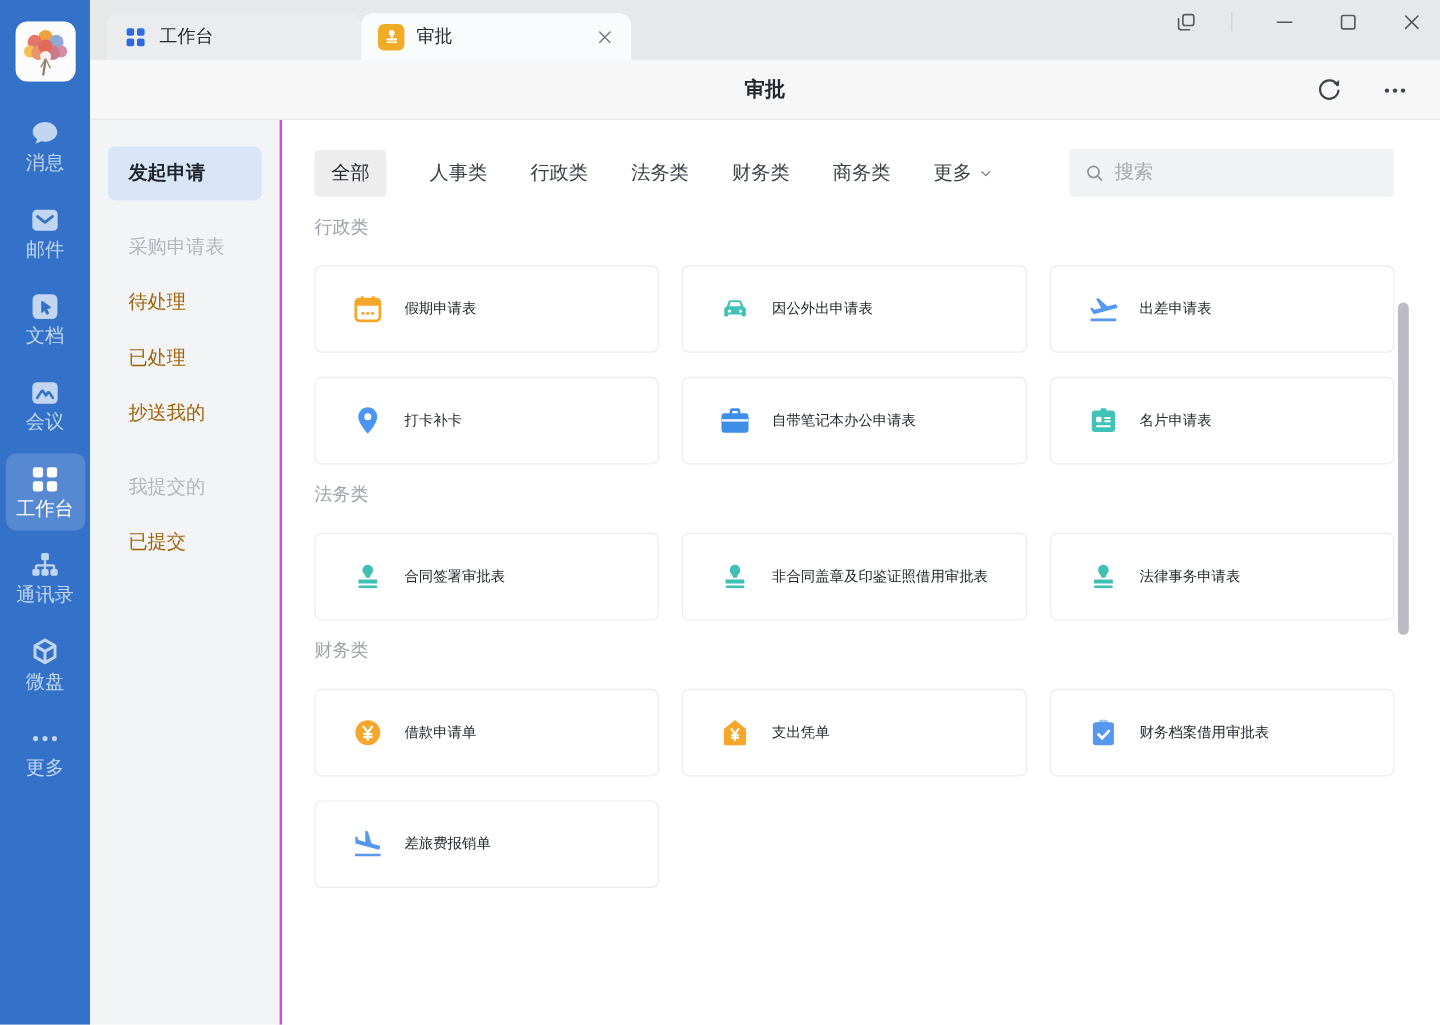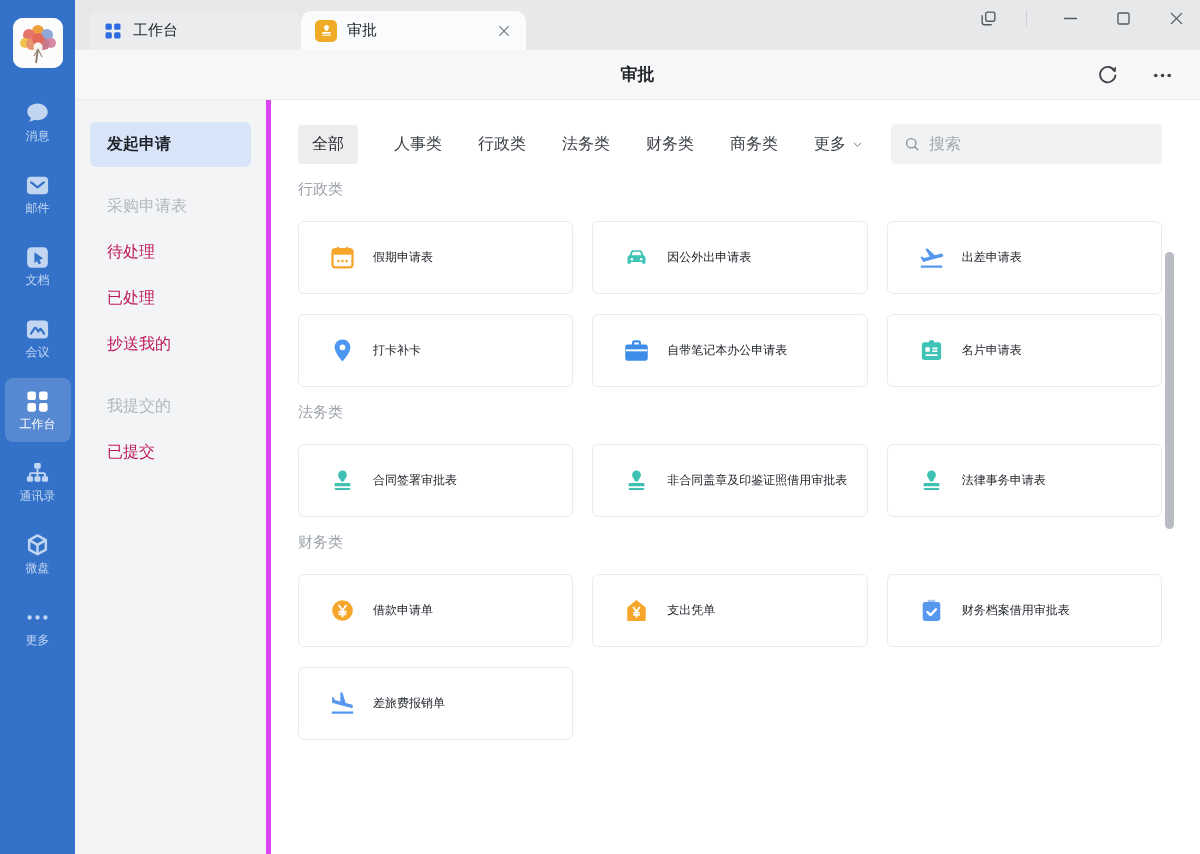--- a/index.html
+++ b/index.html
@@ -11,21 +11,21 @@
   .rail { width:75px; background:#3472c9; display:flex; flex-direction:column;
     align-items:center; padding-top:18px; flex-shrink:0; }
   .avatar { width:50px; height:50px; border-radius:10px; background:#fcfcfc;
     margin-bottom:22px; overflow:hidden; flex-shrink:0; cursor:pointer; }
   .avatar svg { width:100%; height:100%; display:block; }
   .rail-item { width:66px; height:64px; margin-bottom:8px; border-radius:8px;
     display:flex; flex-direction:column; align-items:center; justify-content:center;
     gap:3px; color:#c2d6f2; cursor:pointer; flex-shrink:0; }
   .rail-item .ric { width:27px; height:27px; }
   .rail-item .ric svg { width:100%; height:100%; display:block; }
-  .rail-item .rlbl { font-size:12px; line-height:1.1;font-family:Liberation Serif, serif; }
+  .rail-item .rlbl { font-size:16px; line-height:1.1;font-family:Liberation Serif, serif; }
   .rail-item.active { background:rgba(255,255,255,.17); color:#ffffff; }
 
   
   .col { flex:1; display:flex; flex-direction:column; min-width:0; }
 
   
   .tabbar { height:50px; background:#e7e8ea; display:flex; align-items:flex-end;
     padding-left:14px; position:relative; flex-shrink:0; }
   .tab { min-width:212px; height:39px; display:flex; align-items:center; gap:10px;
     padding:0 14px; border-radius:10px 10px 0 0; font-size:15px; color:#24282f;
@@ -49,27 +49,27 @@
     display:flex; align-items:center; justify-content:center; position:relative;
     flex-shrink:0; }
   .page-title { font-size:17px; font-weight:bold; color:#23272e; }
   .tb-actions { position:absolute; right:26px; top:0; height:50px; display:flex;
     align-items:center; gap:32px; color:#3e434a; }
   .tb-btn { width:23px; height:23px; cursor:pointer; }
   .tb-btn svg { width:100%; height:100%; display:block; }
 
   
   .content { flex:1; display:flex; min-height:0; position:relative; }
-  .nav-panel { width:196px; background:#f3f4f6; border-right:5px solid #d946ef;
+  .nav-panel { width:160px; background:#f3f4f6; border-right:2px solid #d946ef;
     padding:22px 15px 0; flex-shrink:0; }
   .primary-entry { height:45px; background:#d8e5f8; border-radius:6px; display:flex;
     align-items:center; padding-left:17px; font-size:16px; font-weight:bold;
     color:#1f242b; margin-bottom:16px; cursor:pointer; }
   .nav-entry { height:46px; display:flex; align-items:center; padding-left:17px;
-    font-size:16px; color:#be185d; cursor:pointer; }
+    font-size:16px; color:#a16207; cursor:pointer; }
   .nav-entry.header { color:#b2b6bd; cursor:default; }
   .nav-spacer { height:16px; }
 
   .main { flex:1; background:#fff; padding:22px 38px 0 27px; overflow:hidden;
     position:relative; }
 
   
   .filter-row { display:flex; align-items:center; height:44px; margin-bottom:0; }
   .chip { font-size:16px; color:#3c4148; margin-right:36px; cursor:pointer;
     white-space:nowrap; }

